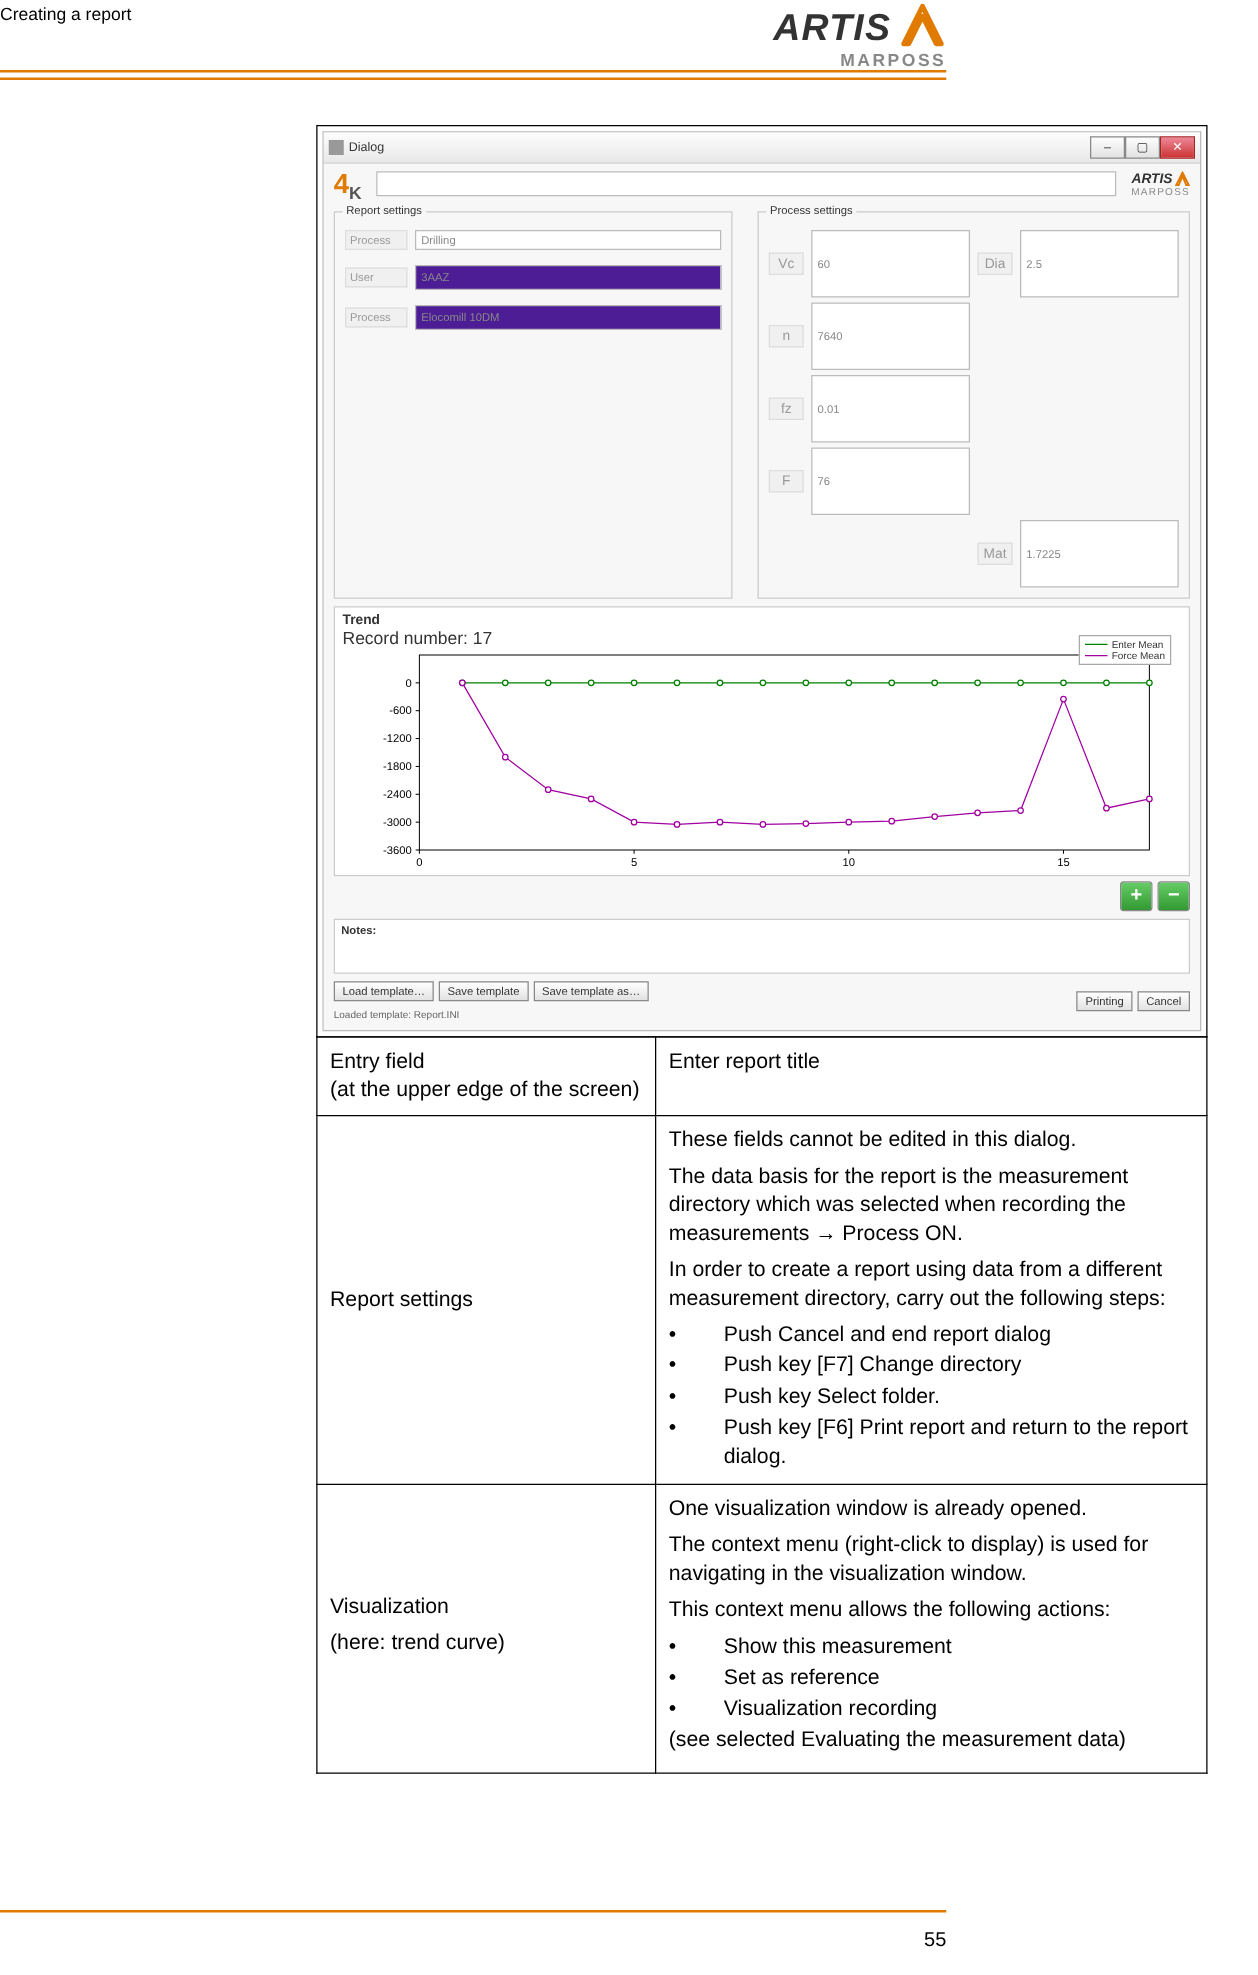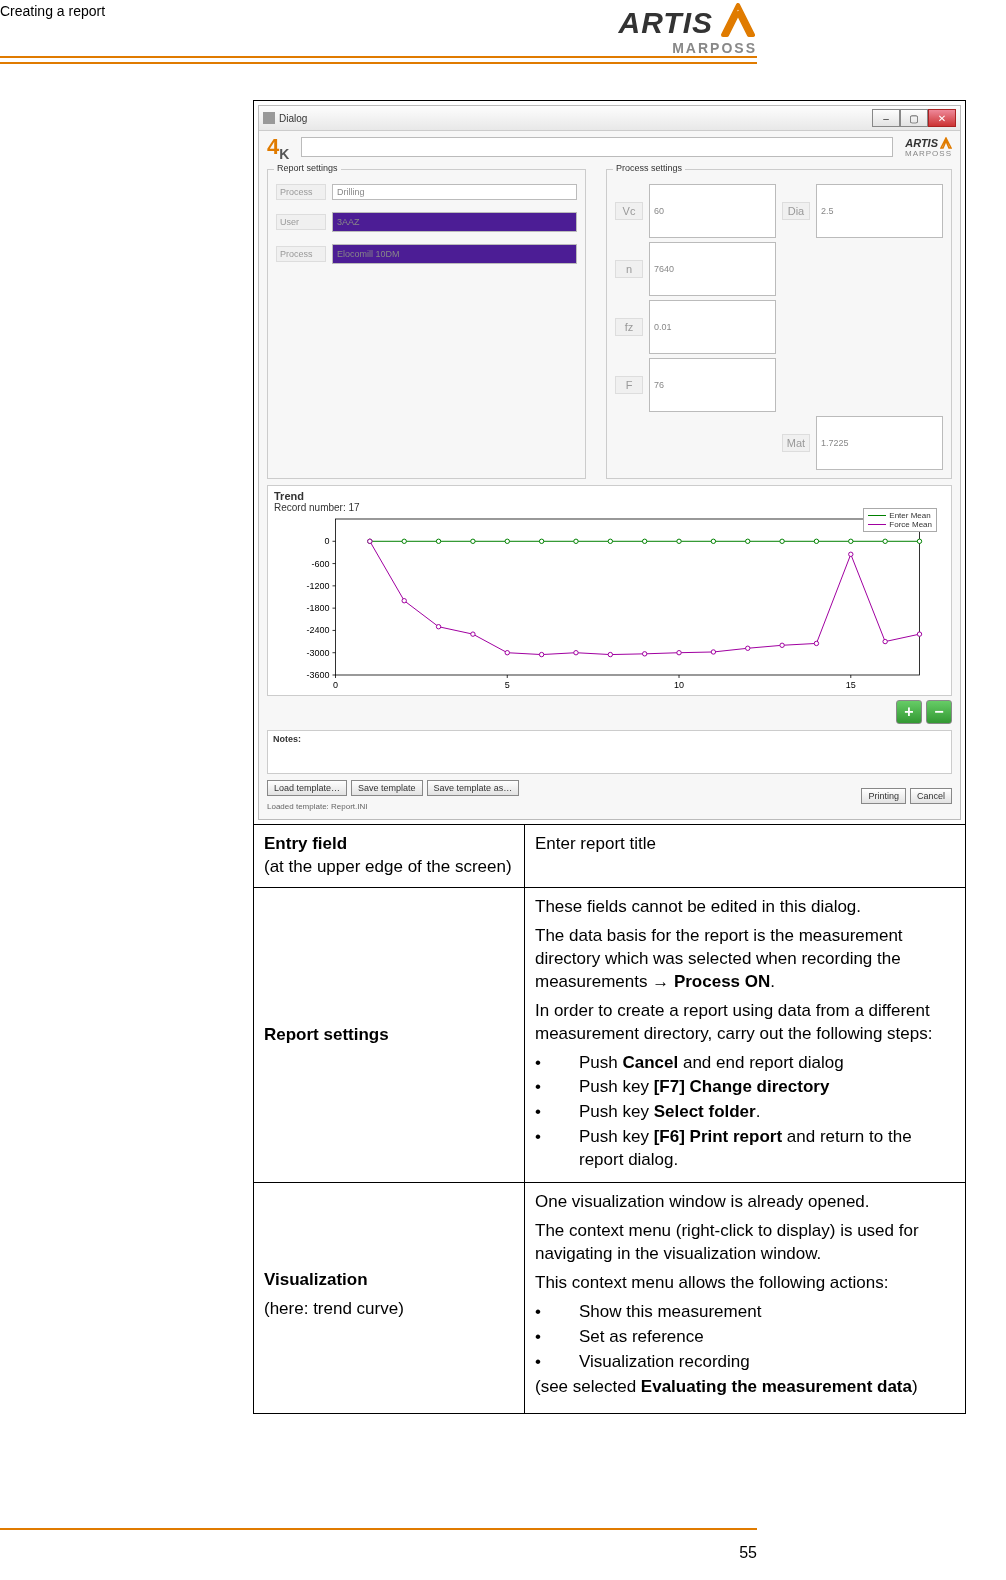--- a/index.html
+++ b/index.html
@@ -139,21 +139,21 @@
   }
   .form-row select.field { appearance:none; background:#fff;}
   .proc-grid { display:grid; grid-template-columns: 28px 1fr 28px 1fr; gap:4px 6px; align-items:center;}
   .proc-grid label { font-size:11px; color:#999; border:1px solid #ddd; padding:2px 3px; background:#f0f0f0; text-align:center;}
   .proc-grid .field { height:16px; border:1px solid #bbb; background:#fff; font-size:9px; padding:18px 4px; color:#888;}
   .proc-grid .empty { visibility:hidden;}
   .chart-box {
     border:1px solid #ccc; background:#fff; margin-top:6px; padding:4px 6px 2px 6px; position:relative;
   }
   .chart-title { font-size:11px; font-weight:bold;}
-  .chart-sub { font-size:10px; color:#333;}
+  .chart-sub { font-size:14px; color:#333;}
   svg.chart { width:100%; height:180px; display:block;}
   .chart-legend {
     position:absolute; top:22px; right:14px; background:#fff; border:1px solid #aaa; padding:2px 4px; font-size:8px;
   }
   .chart-legend .row{ display:flex; align-items:center; gap:3px;}
   .lg-line { width:18px; height:0; border-top:1px solid; display:inline-block;}
   .plusminus { display:flex; justify-content:flex-end; gap:4px; margin-top:4px;}
   .pm-btn { width:24px;height:22px;border:1px solid #888; border-radius:3px; display:flex;align-items:center;justify-content:center;font-weight:bold;color:#fff; font-size:16px;}
   .pm-plus{background:linear-gradient(#6c6,#393);} .pm-minus{background:linear-gradient(#6c6,#393);}
   .notes-box { border:1px solid #ccc; background:#fff; margin-top:6px; height:36px; padding:3px 5px; font-size:9px;}
@@ -172,21 +172,21 @@
   }
   .main-table td {
     border: 1px solid #000;
     vertical-align: top;
     padding: 8px 10px;
     font-size: 17px;
     line-height: 1.35;
   }
   .main-table td.first { width: 250px; vertical-align: middle;}
   .main-table td p { margin: 0 0 6px 0;}
-  .main-table b { font-weight: bold;}
+  .main-table b { font-weight: normal;}
   .bullets { list-style:none; padding:0; margin:0;}
   .bullets li { display:flex; margin-bottom: 2px;}
   .bullets li .dot { width: 44px; flex-shrink:0;}
   .footer-rule {
     position: absolute;
     bottom: 50px;
     left: 0;
     right: 40px;
     border-top: 2px solid #e07b00;
   }

